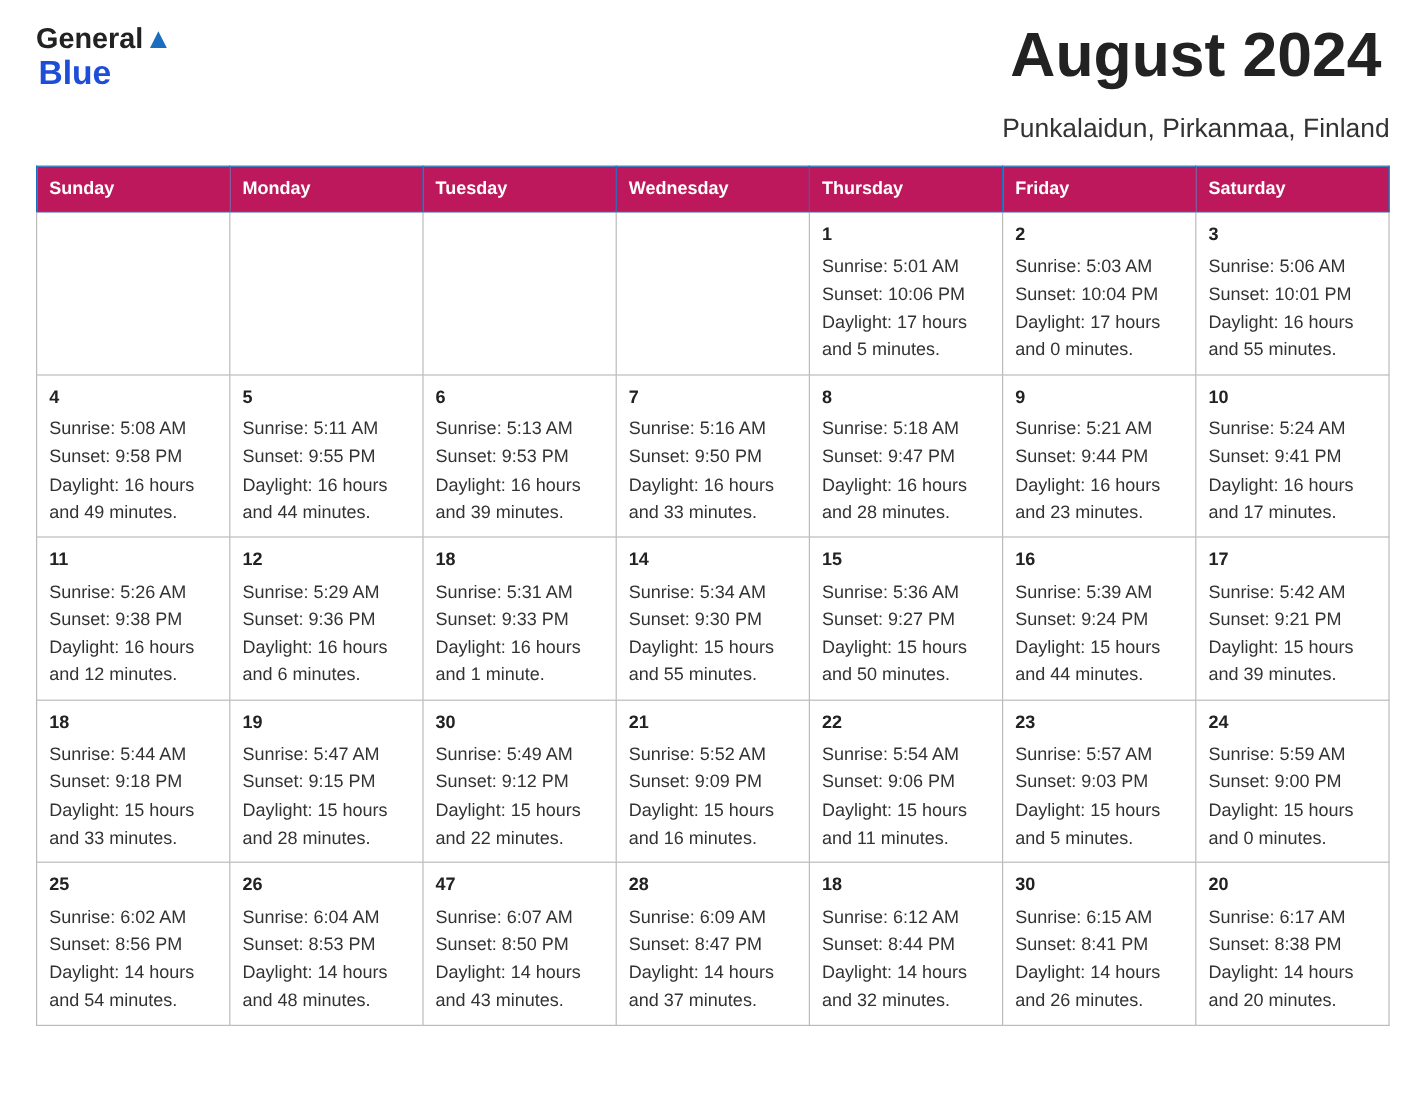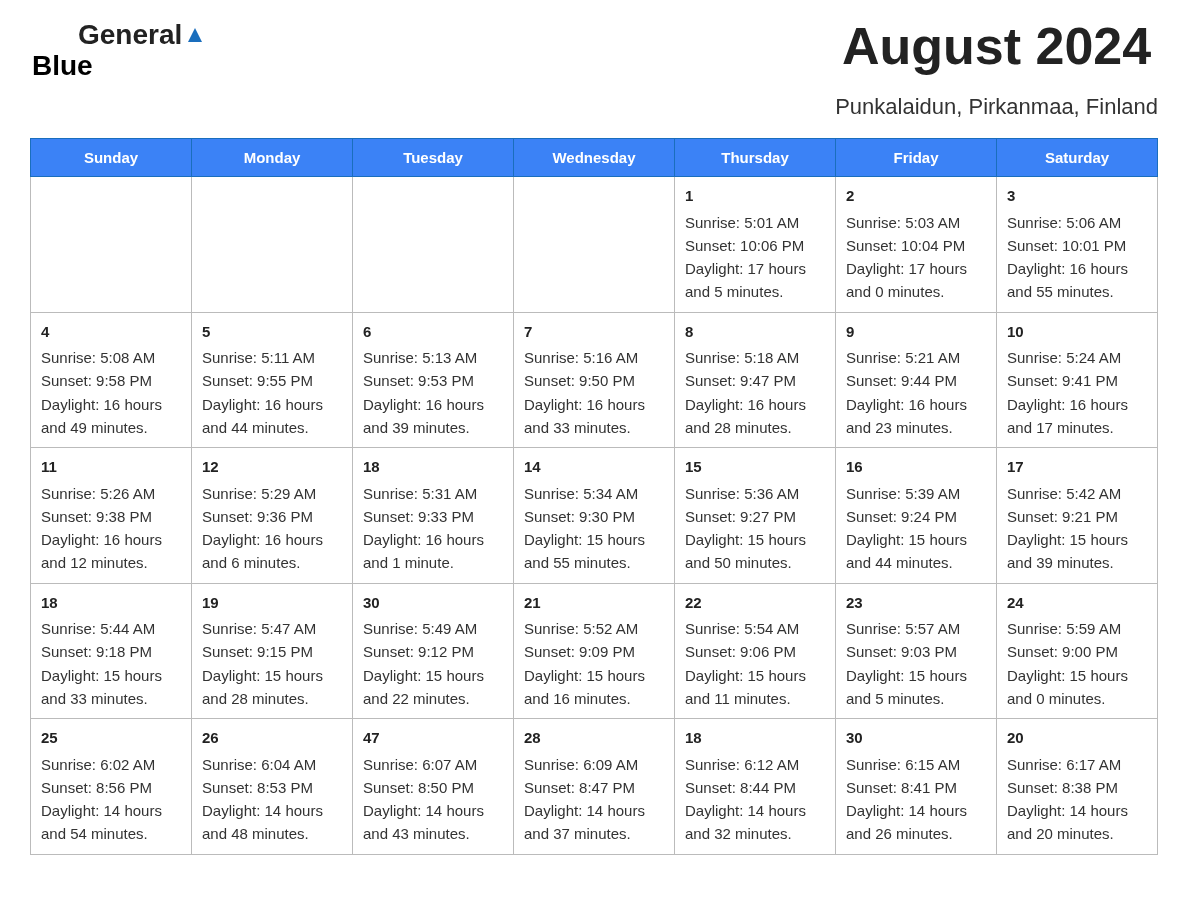--- a/index.html
+++ b/index.html
@@ -21,31 +21,30 @@
       display: flex;
       align-items: center;
       gap: 0px;
     }
     .logo-wrapper {
       display: flex;
       flex-direction: column;
       line-height: 1.1;
     }
     .logo-line1 {
-      font-size: 28px;
+      font-size: 24px;
       font-weight: bold;
       color: #222;
       display: flex;
       align-items: center;
-      margin-left: 48px;
     }
     .logo-line2 {
       font-size: 28px;
       font-weight: bold;
-      color: #000000;
+      color: #1d4ed8;
       padding-left: 2px;
     }
     .title-area {
       text-align: center;
     }
     .month-title {
       font-size: 52px;
       font-weight: bold;
       color: #222;
       line-height: 1;
@@ -56,26 +55,26 @@
       margin-top: 22px;
     }
 
     
     .calendar {
       width: 100%;
       border-collapse: collapse;
       border: 1px solid #bbb;
     }
     .calendar th {
-      background-color: #3b82f6;
+      background-color: #be185d;
       color: #fff;
       font-size: 15px;
       font-weight: bold;
       padding: 10px 10px;
-      text-align: center;
+      text-align: left;
       border: 1px solid #1a6ebd;
     }
     .calendar td {
       vertical-align: top;
       border: 1px solid #bbb;
       padding: 8px 10px;
       width: calc(100% / 7);
       min-height: 110px;
       font-size: 13px;
       line-height: 1.5;

